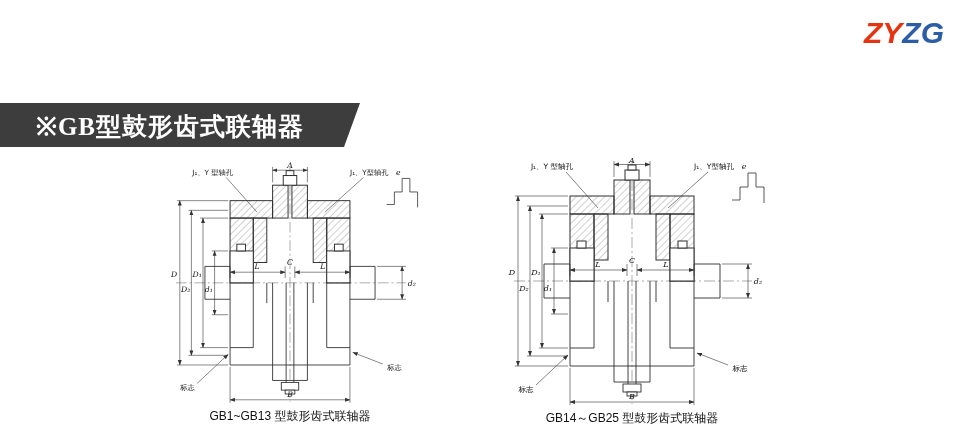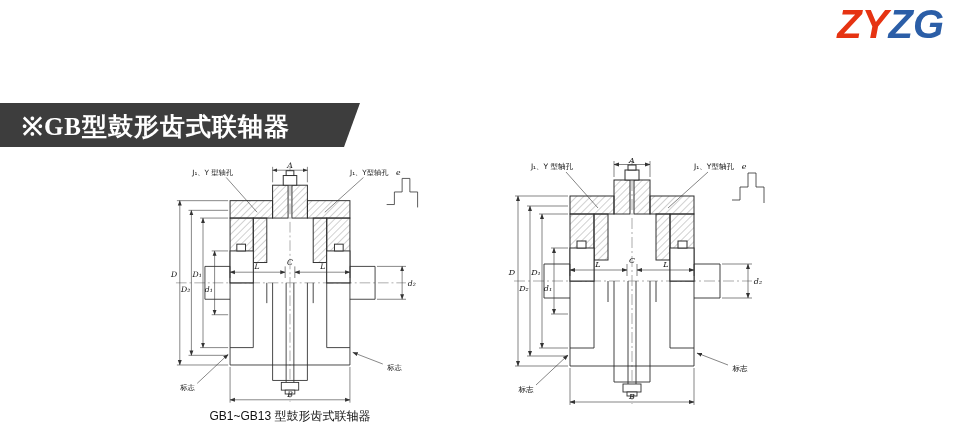--- a/index.html
+++ b/index.html
@@ -5,34 +5,34 @@
   * { margin:0; padding:0; box-sizing:border-box; }
   html,body { background:#fff; }
   body {
     width:970px; height:448px; position:relative; overflow:hidden;
     font-family:"Liberation Sans", sans-serif;
   }
   .page { position:absolute; inset:0; }
 
   
   .logo {
-    position:absolute; top:4px; right:26px;
+    position:absolute; top:18px; right:26px;
     font-family:"Liberation Sans", sans-serif;
-    font-style:italic; font-weight:900; font-size:40px; line-height:1;
+    font-style:italic; font-weight:900; font-size:30px; line-height:1;
     letter-spacing:0px; user-select:none;margin-left:16px;
   }
   .logo .zy { color:#e63312; }
   .logo .zg { color:#2b5ea7; }
 
   
   .banner {
     position:absolute; top:103px; left:0; width:360px; height:44px;
     background:#3d3d3d;
     clip-path:polygon(0 0, 100% 0, calc(100% - 16px) 100%, 0 100%);
-    display:flex; align-items:center; padding-left:22px;
+    display:flex; align-items:center; padding-left:36px;
   }
   .banner .banner-text {
     color:#ffffff; font-family:"Liberation Serif", serif;
     font-weight:bold; font-size:25px; letter-spacing:1px; white-space:nowrap;
   }
 
   
   .drawing { position:absolute; }
   .drawing svg { display:block; width:100%; height:auto; }
   .d1 { left:145px; top:162px; width:290px; }
@@ -279,15 +279,16 @@
         <text class="dim" x="150" y="107">C</text>
         <text class="dim" x="184" y="111">L</text>
         <text class="dim" x="150" y="243">B</text>
         <text class="dim" x="262" y="13">e</text>
         <text class="cjk" x="70" y="13">J₁、Y 型轴孔</text>
         <text class="cjk" x="232" y="13">J₁、Y型轴孔</text>
         <text class="cjk" x="44" y="236">标志</text>
         <text class="cjk" x="258" y="215">标志</text>
       </g>
     </svg>
+    <figcaption class="caption">GB14～GB25 型鼓形齿式联轴器</figcaption>
   </figure>
 
 </div>
 
 </body></html>

